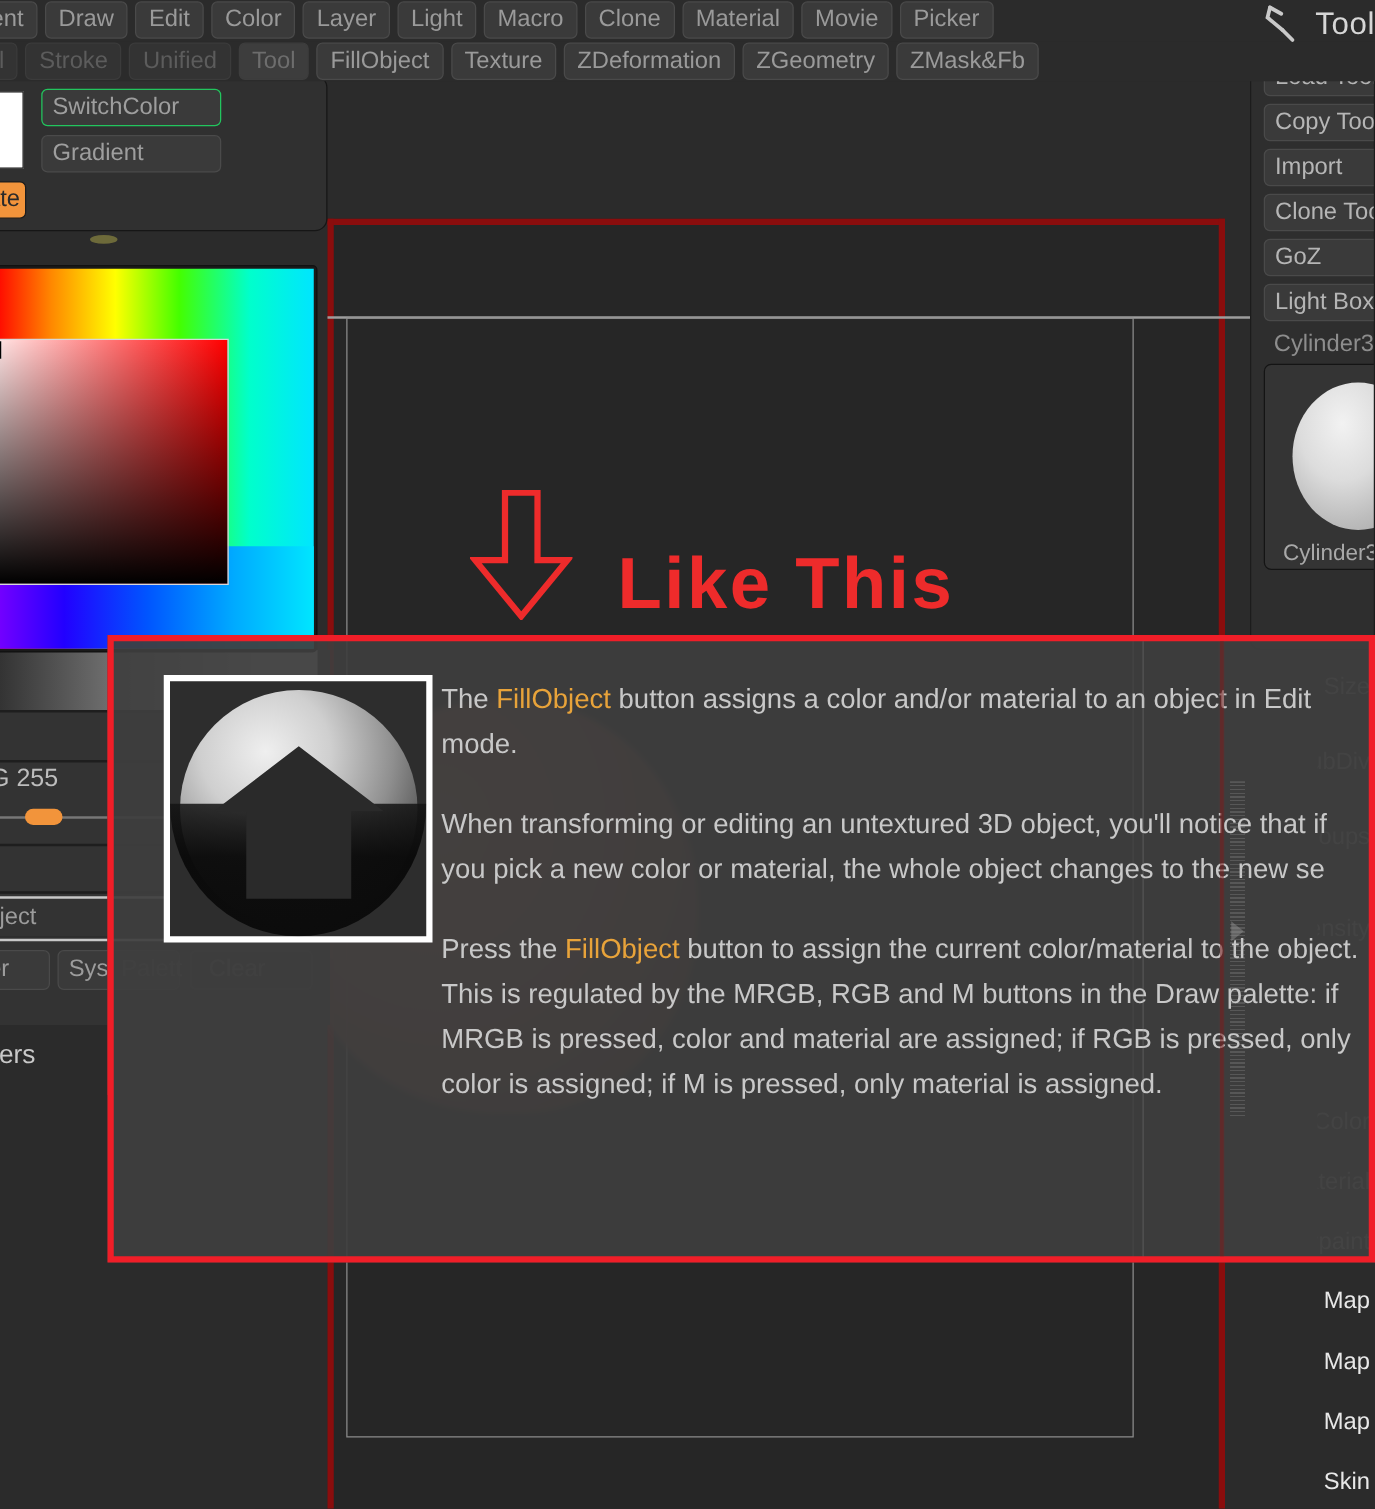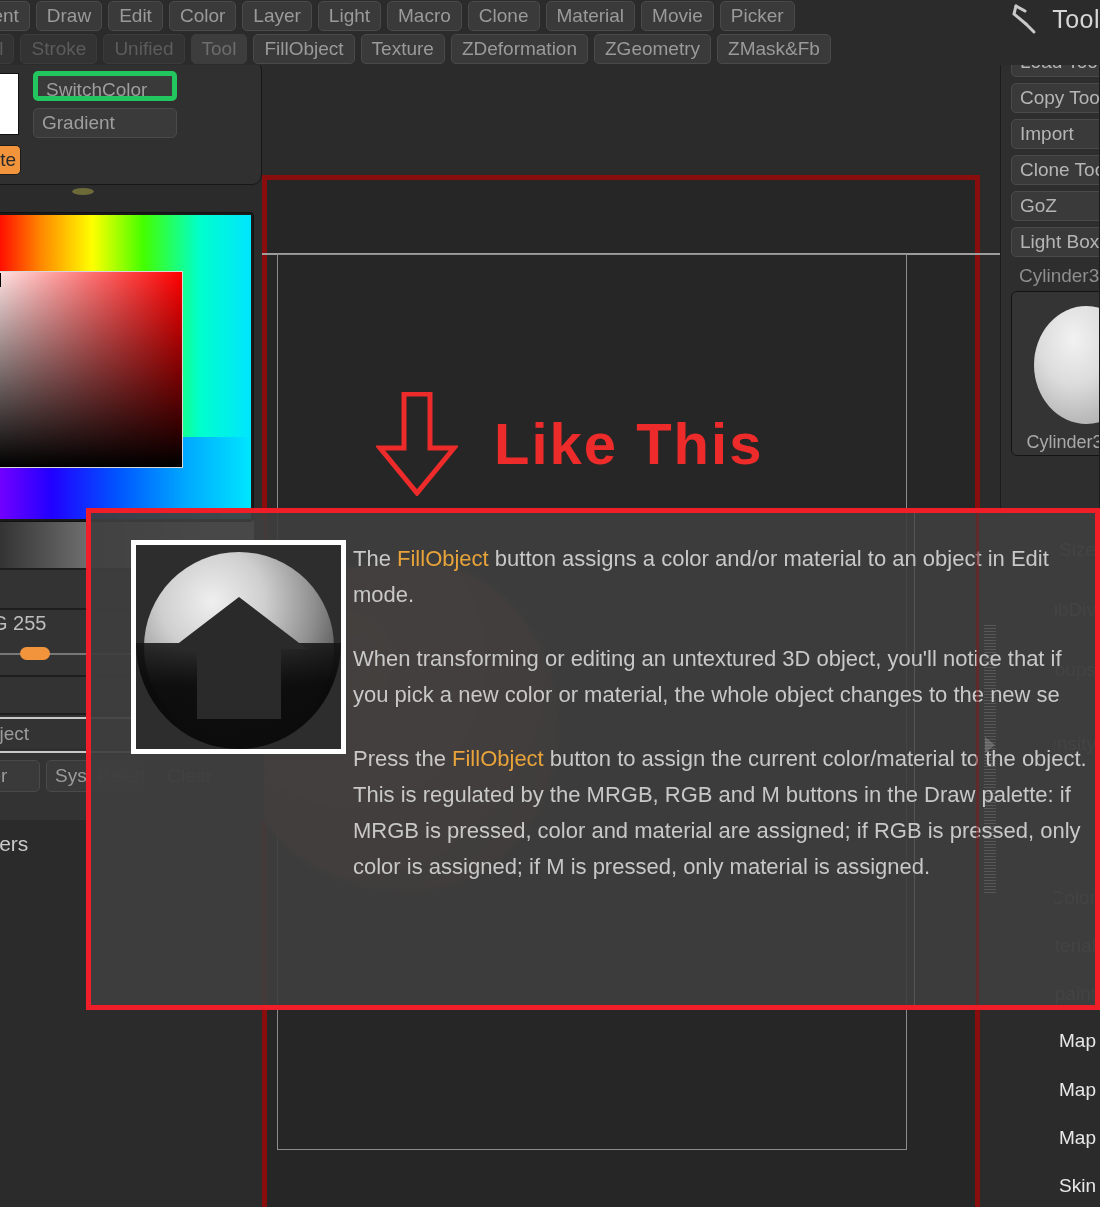--- a/index.html
+++ b/index.html
@@ -208,21 +208,21 @@
     background: #9d9d9d;
     z-index: 5;
   }
 
   
   #like-this-annot {
     position: absolute;
     left: 376px; top: 392px;
     z-index: 12;
     display: flex;
-    align-items: center;
+    align-items: flex-end;
     gap: 36px;
   }
   #like-this-annot .lt-text {
     color: #ee2b2b;
     font-size: 58px;
     font-weight: bold;
     letter-spacing: 2px;
     line-height: 1;
   }
   .arrow-down-svg { display: block; }
@@ -260,21 +260,21 @@
     text-align: right;
     padding-right: 4px;
     box-sizing: border-box;
     overflow: hidden;
   }
   #switchcolor-btn {
     position: absolute;
     left: 104px; top: 10px;
     width: 144px; height: 30px;
     background: #3a3a3a;
-    border: 5px solid #22c55e;
+    border: 1px solid #22c55e;
     border-radius: 5px;
     color: #9e9e9e;
     font-size: 19px;
     line-height: 28px;
     padding-left: 8px;
     box-sizing: border-box;
   }
   #gradient-btn {
     position: absolute;
     left: 104px; top: 47px;

